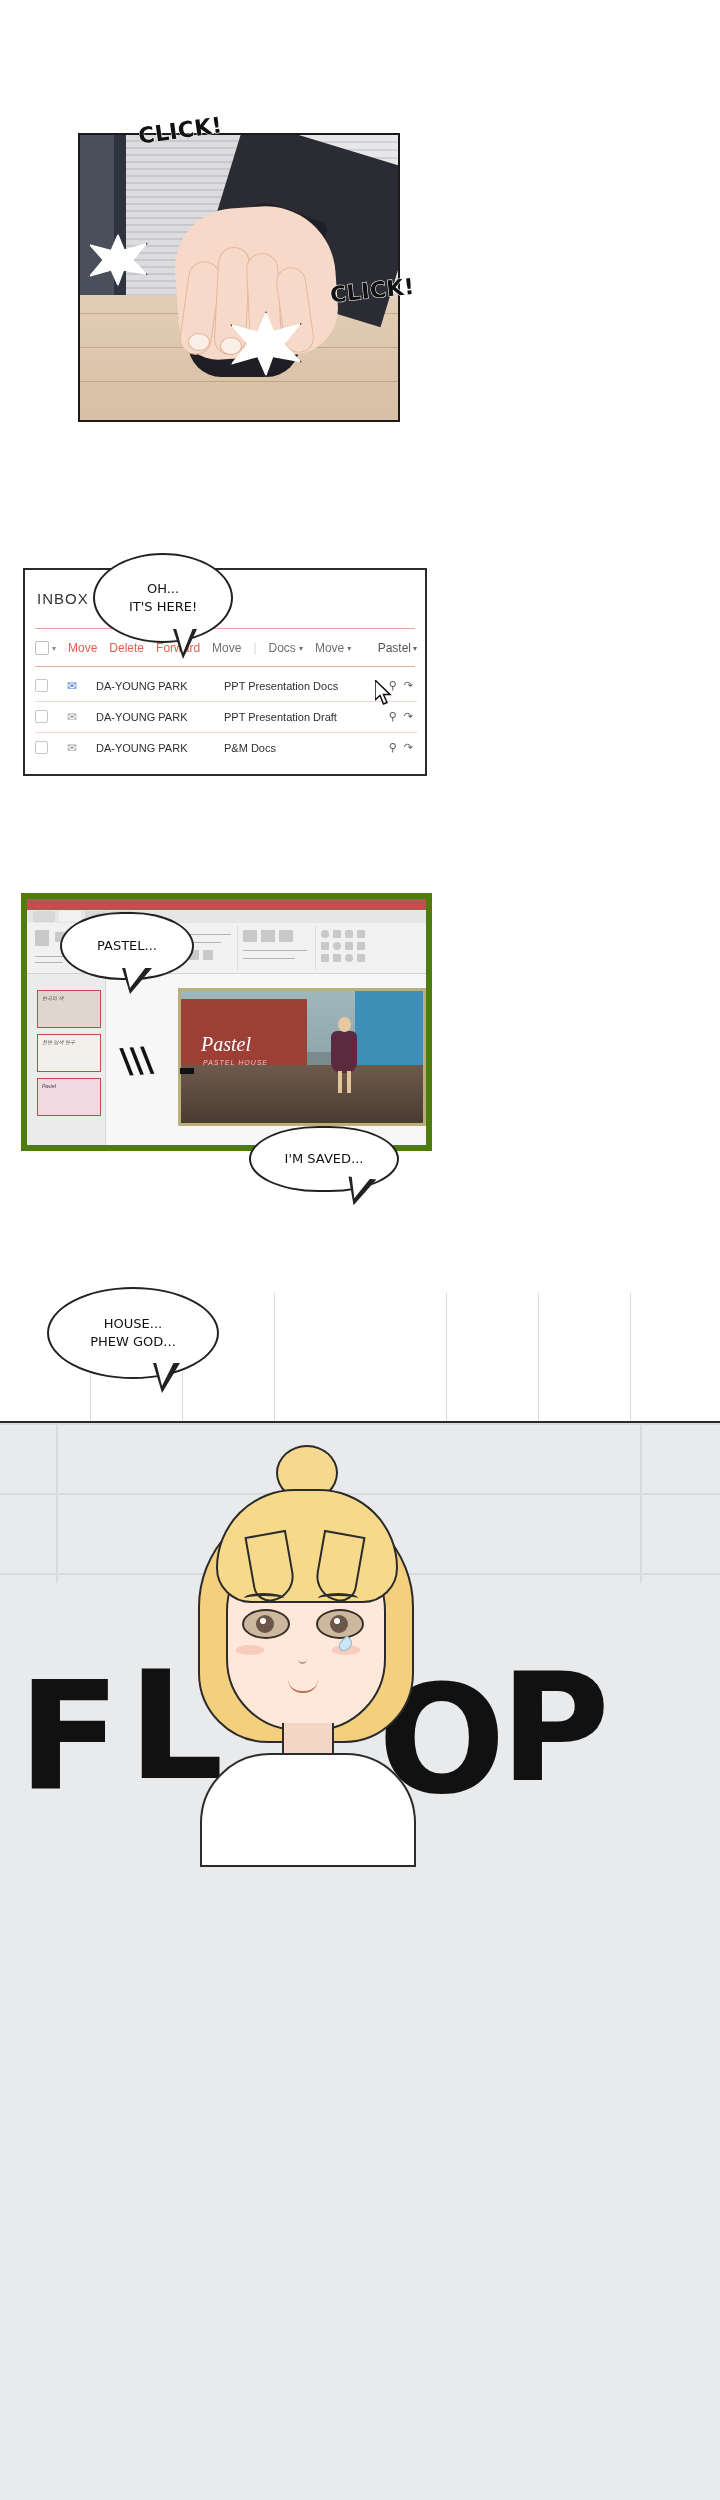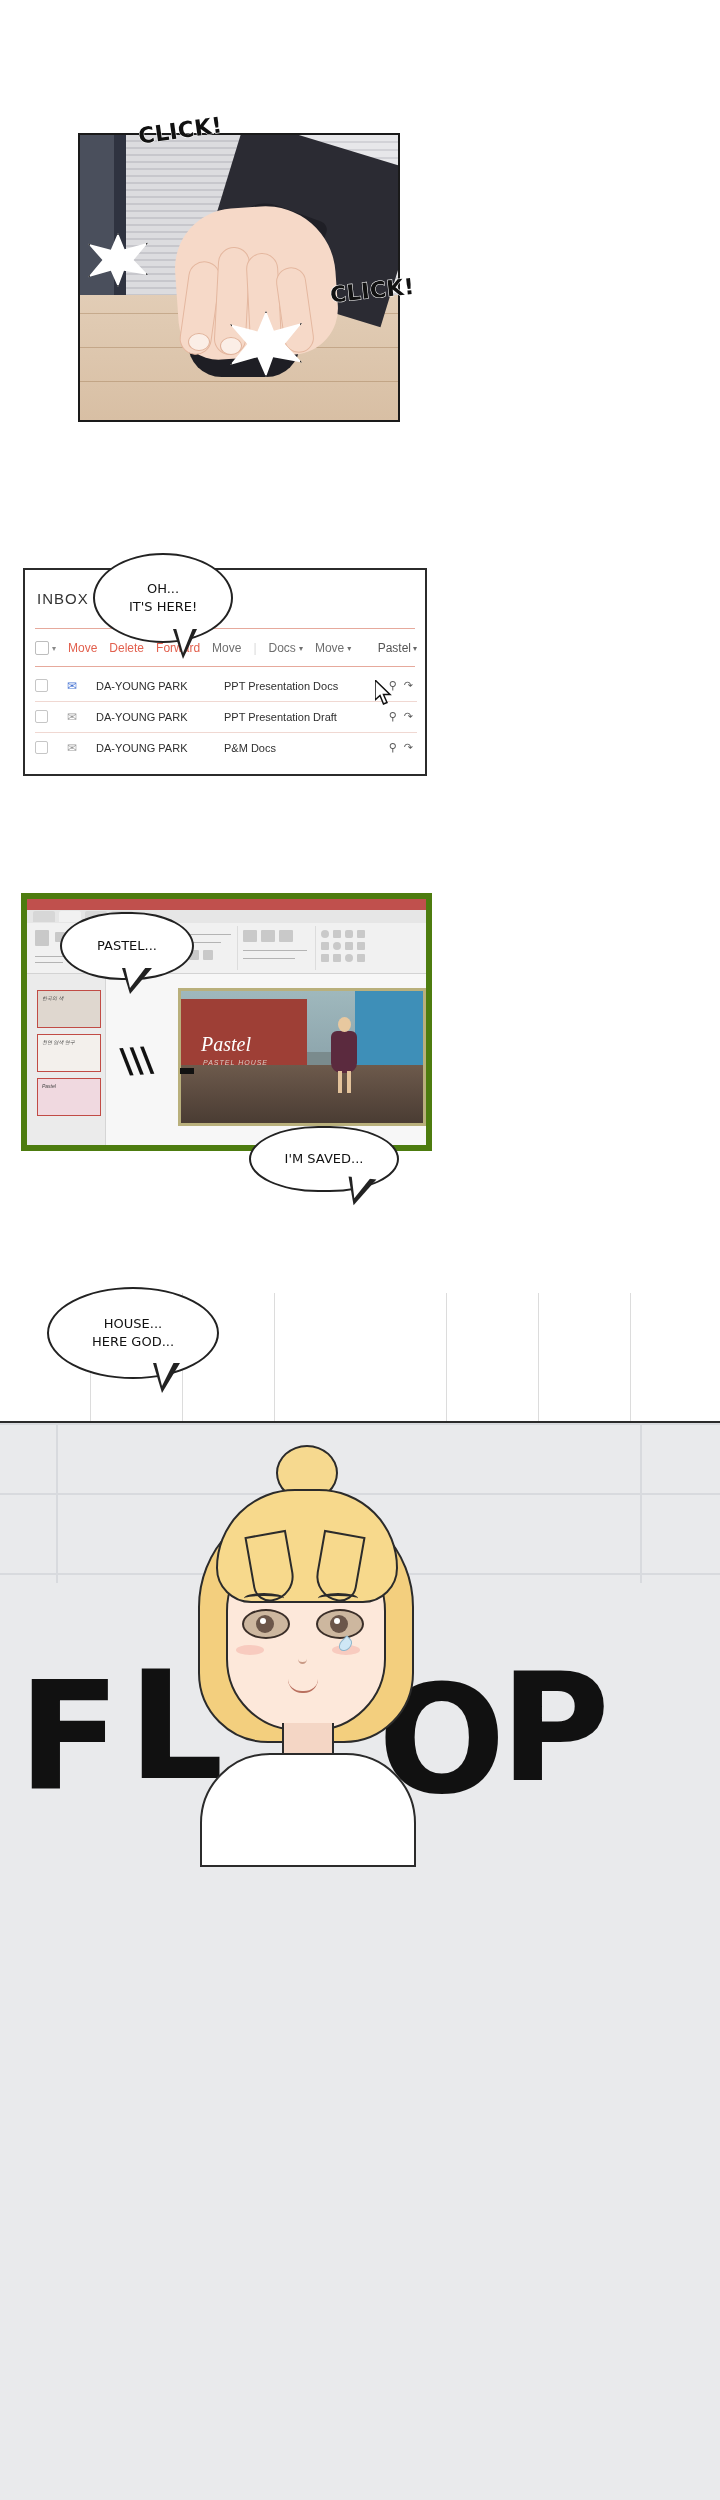--- a/index.html
+++ b/index.html
@@ -928,15 +928,15 @@
   </div>
 
   <div class="flop-letter" id="flop-F">F</div>
   <div class="flop-letter" id="flop-L">L</div>
   <div class="flop-letter" id="flop-O">O</div>
   <div class="flop-letter" id="flop-P">P</div>
 </div>
 
 <div class="bubble" id="bubble-phew">
   <div>HOUSE...</div>
-  <div>HERE GOD...</div>
+  <div>PHEW GOD...</div>
   <div class="tail"></div>
 </div>
 
 </body></html>

